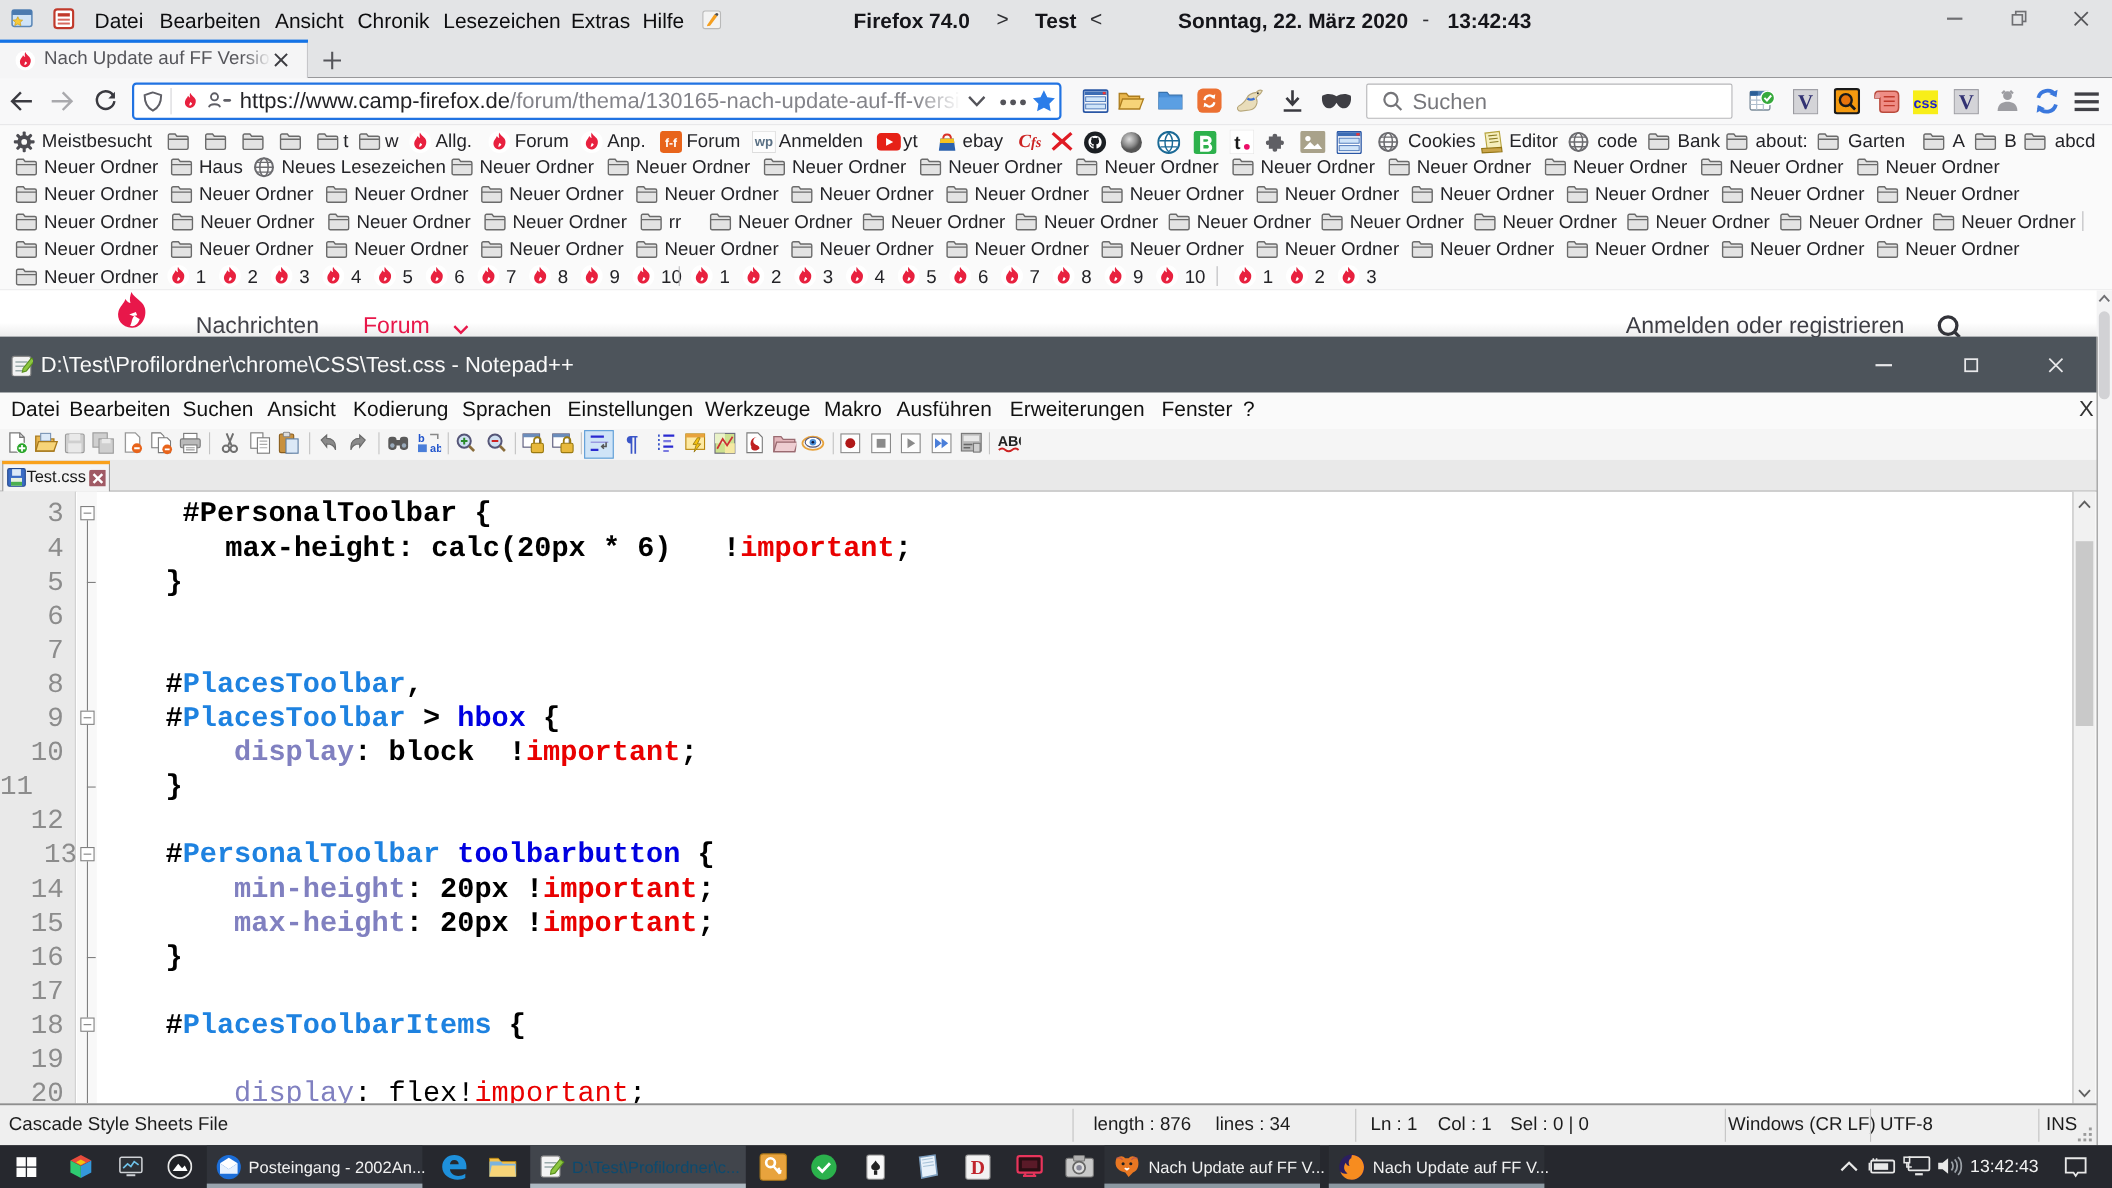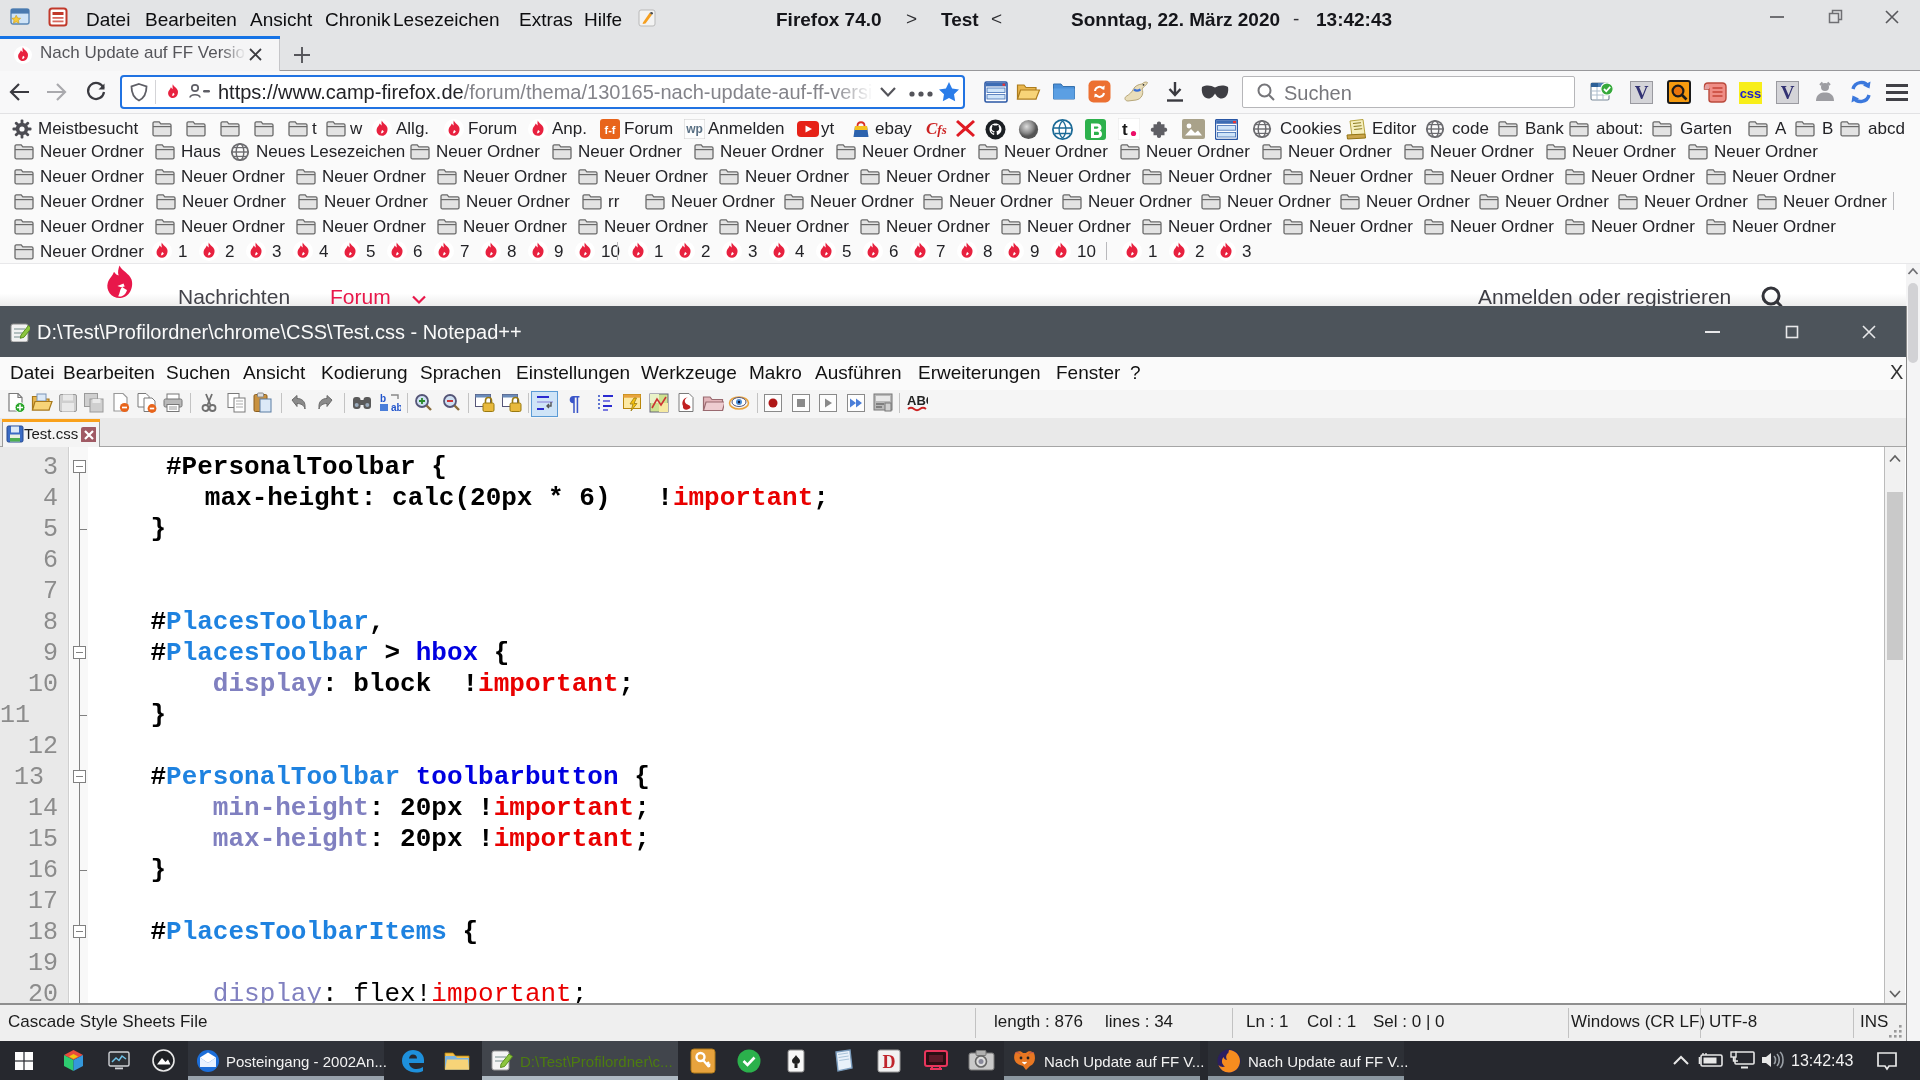--- a/index.html
+++ b/index.html
@@ -17,21 +17,21 @@
 <svg style="position:absolute;left:48px;top:7px" width="20" height="20">
     <rect x="1.5" y="1.5" width="17" height="17" rx="2.5" fill="#fff" stroke="#c1392b" stroke-width="2"></rect>
     <rect x="4.5" y="5" width="11" height="3" fill="#c1392b"></rect>
     <rect x="4.5" y="10" width="11" height="1.8" fill="#d8695f"></rect>
     <rect x="4.5" y="13.5" width="11" height="1.8" fill="#d8695f"></rect>
   </svg>
 <div style="position:absolute;left:86px;top:9px;font-size:19px;color:#0d0d0f">Datei</div>
 <div style="position:absolute;left:145px;top:9px;font-size:19px;color:#0d0d0f">Bearbeiten</div>
 <div style="position:absolute;left:250px;top:9px;font-size:19px;color:#0d0d0f">Ansicht</div>
 <div style="position:absolute;left:325px;top:9px;font-size:19px;color:#0d0d0f">Chronik</div>
-<div style="position:absolute;left:393px;top:9px;font-size:19px;color:#0d0d0f">Lesezeichen</div>
+<div style="position:absolute;left:403px;top:9px;font-size:19px;color:#0d0d0f">Lesezeichen</div>
 <div style="position:absolute;left:519px;top:9px;font-size:19px;color:#0d0d0f">Extras</div>
 <div style="position:absolute;left:584px;top:9px;font-size:19px;color:#0d0d0f">Hilfe</div>
 <svg style="position:absolute;left:637px;top:8px" width="20" height="20">
     <rect x="2" y="2" width="16" height="16" rx="2" fill="#f3f3f3" stroke="#b9b9b9"></rect>
     <path d="M6 14.5 L12.5 5 L15 6.8 L8.5 15.5 L5.6 15.9 Z" fill="#f59f20"></path>
     <path d="M12.5 5 L15 6.8 L16 5.4 C16.4 4.8 15 3.6 14.2 4 Z" fill="#4d4d4d"></path>
   </svg>
 <div style="position:absolute;left:776px;top:9px;font-size:19px;font-weight:bold;color:#15151a">Firefox 74.0</div>
 <div style="position:absolute;left:906px;top:8px;font-size:19px;color:#303034">&gt;</div>
 <div style="position:absolute;left:941px;top:9px;font-size:19px;font-weight:bold;color:#15151a">Test</div>
@@ -1034,21 +1034,21 @@
     <div style="position:absolute;left:0;top:129px;width:58px;text-align:right;font-size:25px;line-height:31px;color:#8c8c8c" class="mono">7</div>
     <div style="position:absolute;left:0;top:160px;width:58px;text-align:right;font-size:25px;line-height:31px;color:#8c8c8c" class="mono">8</div>
     <div class="mono" style="position:absolute;left:88px;top:160px;font-size:26px;line-height:31px;font-weight:bold;white-space:pre"><span style="color:#000000">    </span><span style="color:#000000">#</span><span style="color:#1e82e0">PlacesToolbar</span><span style="color:#000000">,</span></div>
     <div style="position:absolute;left:0;top:191px;width:58px;text-align:right;font-size:25px;line-height:31px;color:#8c8c8c" class="mono">9</div>
     <div class="mono" style="position:absolute;left:88px;top:191px;font-size:26px;line-height:31px;font-weight:bold;white-space:pre"><span style="color:#000000">    </span><span style="color:#000000">#</span><span style="color:#1e82e0">PlacesToolbar</span><span style="color:#000000"> &gt; </span><span style="color:#0000e0">hbox</span><span style="color:#000000"> {</span></div>
     <div style="position:absolute;left:0;top:222px;width:58px;text-align:right;font-size:25px;line-height:31px;color:#8c8c8c" class="mono">10</div>
     <div class="mono" style="position:absolute;left:88px;top:222px;font-size:26px;line-height:31px;font-weight:bold;white-space:pre"><span style="color:#000000">        </span><span style="color:#8080c0">display</span><span style="color:#000000">:</span><span style="color:#000000"> block  !</span><span style="color:#e90000">important</span><span style="color:#000000">;</span></div>
     <div style="position:absolute;left:0;top:253px;width:58px;font-size:25px;line-height:31px;color:#8c8c8c" class="mono">11</div>
     <div class="mono" style="position:absolute;left:88px;top:253px;font-size:26px;line-height:31px;font-weight:bold;white-space:pre"><span style="color:#000000">    }</span></div>
     <div style="position:absolute;left:0;top:284px;width:58px;text-align:right;font-size:25px;line-height:31px;color:#8c8c8c" class="mono">12</div>
-    <div style="position:absolute;left:0;top:315px;width:58px;text-align:center;font-size:25px;line-height:31px;color:#8c8c8c" class="mono">13</div>
+    <div style="position:absolute;left:12px;top:315px;width:58px;text-align:right;font-size:25px;line-height:31px;color:#8c8c8c" class="mono">13</div>
     <div class="mono" style="position:absolute;left:88px;top:315px;font-size:26px;line-height:31px;font-weight:bold;white-space:pre"><span style="color:#000000">    </span><span style="color:#000000">#</span><span style="color:#1e82e0">PersonalToolbar</span><span style="color:#000000"> </span><span style="color:#0000e0">toolbarbutton</span><span style="color:#000000"> {</span></div>
     <div style="position:absolute;left:0;top:346px;width:58px;text-align:right;font-size:25px;line-height:31px;color:#8c8c8c" class="mono">14</div>
     <div class="mono" style="position:absolute;left:88px;top:346px;font-size:26px;line-height:31px;font-weight:bold;white-space:pre"><span style="color:#000000">        </span><span style="color:#8080c0">min-height</span><span style="color:#000000">:</span><span style="color:#000000"> 20px !</span><span style="color:#e90000">important</span><span style="color:#000000">;</span></div>
     <div style="position:absolute;left:0;top:377px;width:58px;text-align:right;font-size:25px;line-height:31px;color:#8c8c8c" class="mono">15</div>
     <div class="mono" style="position:absolute;left:88px;top:377px;font-size:26px;line-height:31px;font-weight:bold;white-space:pre"><span style="color:#000000">        </span><span style="color:#8080c0">max-height</span><span style="color:#000000">:</span><span style="color:#000000"> 20px !</span><span style="color:#e90000">important</span><span style="color:#000000">;</span></div>
     <div style="position:absolute;left:0;top:408px;width:58px;text-align:right;font-size:25px;line-height:31px;color:#8c8c8c" class="mono">16</div>
     <div class="mono" style="position:absolute;left:88px;top:408px;font-size:26px;line-height:31px;font-weight:bold;white-space:pre"><span style="color:#000000">    }</span></div>
     <div style="position:absolute;left:0;top:439px;width:58px;text-align:right;font-size:25px;line-height:31px;color:#8c8c8c" class="mono">17</div>
     <div style="position:absolute;left:0;top:470px;width:58px;text-align:right;font-size:25px;line-height:31px;color:#8c8c8c" class="mono">18</div>
     <div class="mono" style="position:absolute;left:88px;top:470px;font-size:26px;line-height:31px;font-weight:bold;white-space:pre"><span style="color:#000000">    </span><span style="color:#000000">#</span><span style="color:#1e82e0">PlacesToolbarItems</span><span style="color:#000000"> {</span></div>
@@ -1140,21 +1140,21 @@
     <path d="M3 9.5 L24 9.5 L25 19.5 L1 19.5 Z" fill="#f7d478"></path>
   </svg>
 <div style="position:absolute;left:482px;top:1041px;width:196px;height:39px;background:#41454c"></div>
 <div style="position:absolute;left:482px;top:1076px;width:196px;height:4px;background:#aeb9c2"></div>
 <svg style="position:absolute;left:490px;top:1049px" width="24" height="24">
     <rect x="2" y="2" width="17" height="19" rx="2" fill="#f4f4f4" stroke="#999"></rect>
     <line x1="5" y1="8" x2="16" y2="8" stroke="#9aa" stroke-width="1.4"></line>
     <line x1="5" y1="12" x2="16" y2="12" stroke="#9aa" stroke-width="1.4"></line>
     <path d="M11 15 L19 5 L22.5 7.5 L14.5 17.5 L10.5 18.5 Z" fill="#8cc63f" stroke="#5a8f1e"></path>
   </svg>
-<div style="position:absolute;left:520px;top:1053px;font-size:15px;color:#4d7c0f;white-space:nowrap">D:\Test\Profilordner\c...</div>
+<div style="position:absolute;left:520px;top:1053px;font-size:15px;color:#0c4a6e;white-space:nowrap">D:\Test\Profilordner\c...</div>
 <svg style="position:absolute;left:690px;top:1048px" width="26" height="26">
     <rect x="1" y="1" width="24" height="24" rx="3" fill="#e8a33d" stroke="#b07a1a"></rect>
     <circle cx="10.5" cy="9" r="4" fill="none" stroke="#fff" stroke-width="2.4"></circle>
     <path d="M13 12 L19 19 M19 19 L19.5 15.5 M16.5 16 L19 14" stroke="#fff" stroke-width="2.2" fill="none"></path>
   </svg>
 <svg style="position:absolute;left:736px;top:1048px" width="26" height="26">
     <circle cx="13" cy="13" r="11.5" fill="#2bb14c"></circle>
     <path d="M7.5 13 L11.5 17 L18.5 9.5" stroke="#fff" stroke-width="2.6" fill="none"></path>
   </svg>
 <svg style="position:absolute;left:784px;top:1048px" width="24" height="26">

